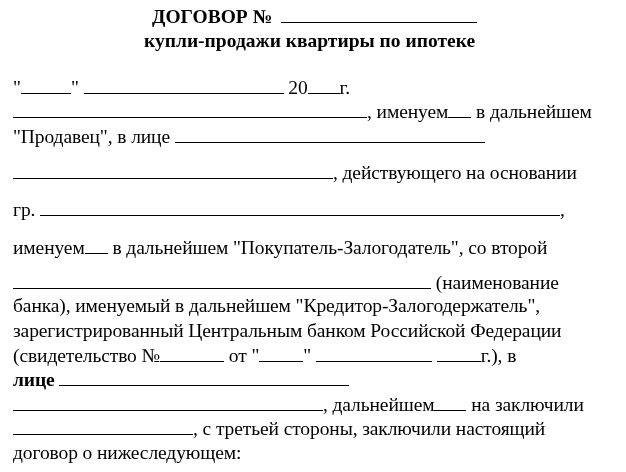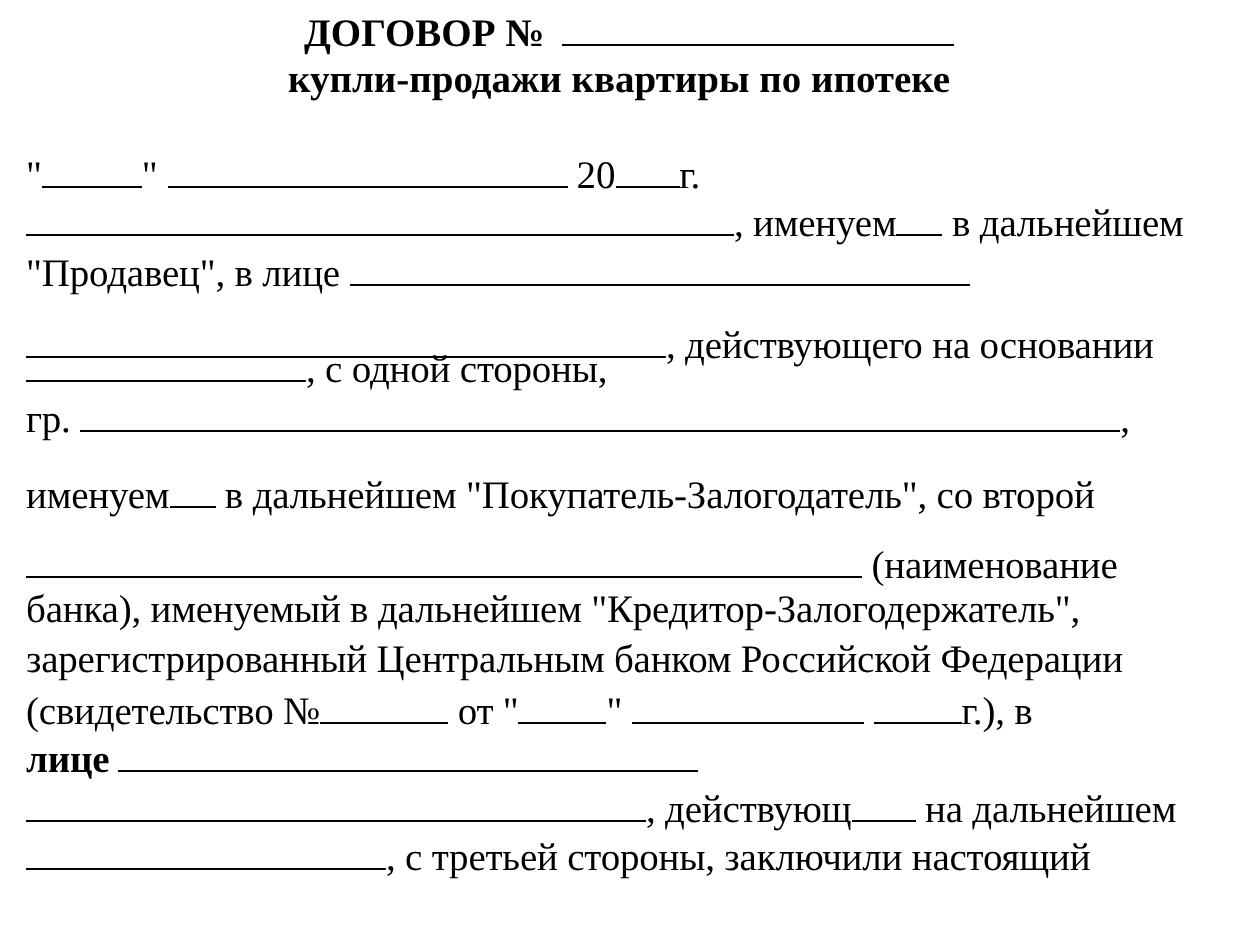--- a/index.html
+++ b/index.html
@@ -30,23 +30,20 @@
   </div>
 
   <div class="line" style="top:124px;">
     <span>"Продавец", в лице </span><span class="blank" style="width:310px;"></span>
   </div>
 
   <div class="line" style="top:148px;margin-top:12px;">
     <span class="blank" style="width:320px;"></span><span>, действующего на основании</span>
   </div>
 
-  <div class="line" style="top:172px;">
-    <span class="blank" style="width:140px;"></span><span>, с одной стороны,</span>
-  </div>
 
   <div class="line" style="top:197px;">
     <span>гр. </span><span class="blank" style="width:520px;"></span><span>,</span>
   </div>
 
   <div class="line" style="top:221px;margin-top:14px;">
     <span>именуем</span><span class="blank" style="width:23px;"></span><span> в дальнейшем "Покупатель-Залогодатель", со второй</span>
   </div>
 
 
@@ -60,21 +57,22 @@
 
   <div class="line" style="top:343px;">
     <span>(свидетельство №</span><span class="blank" style="width:64px;"></span><span> от "</span><span class="blank" style="width:44px;"></span><span>" </span><span class="blank" style="width:116px;"></span><span> </span><span class="blank" style="width:44px;"></span><span>г.), в</span>
   </div>
 
   <div class="line" style="top:367px;font-weight:bold;">
     <span>лице </span><span class="blank" style="width:290px;"></span>
   </div>
 
   <div class="line" style="top:392px;">
-    <span class="blank" style="width:310px;"></span><span>, действующ</span><span class="blank" style="width:32px;"></span><span> на дальнейшем</span>
+    <span class="blank" style="width:310px;"></span><span>, дальнейшем</span><span class="blank" style="width:32px;"></span><span> на заключили</span>
   </div>
 
   <div class="line" style="top:416px;">
     <span class="blank" style="width:180px;"></span><span>, с третьей стороны, заключили настоящий</span>
   </div>
 
+  <div class="line" style="top:441px;">договор о нижеследующем:</div>
 
 </div>
 
 </body></html>

